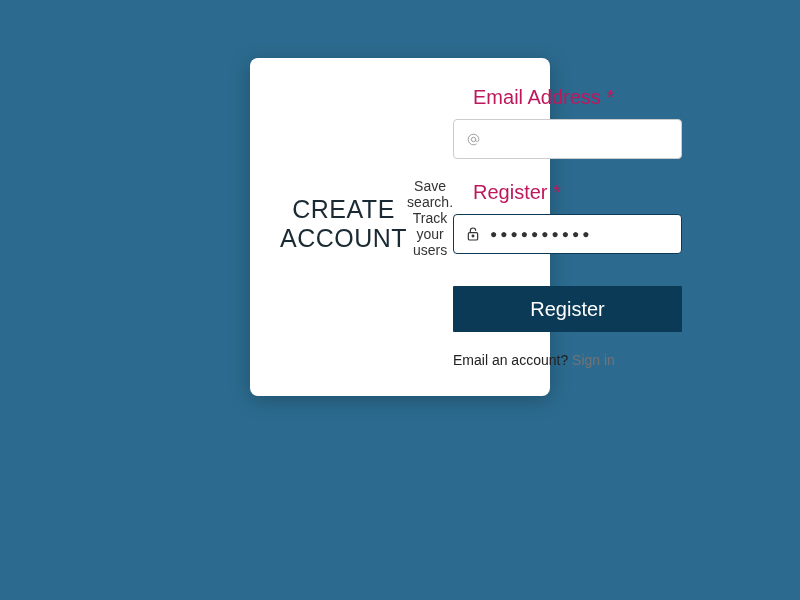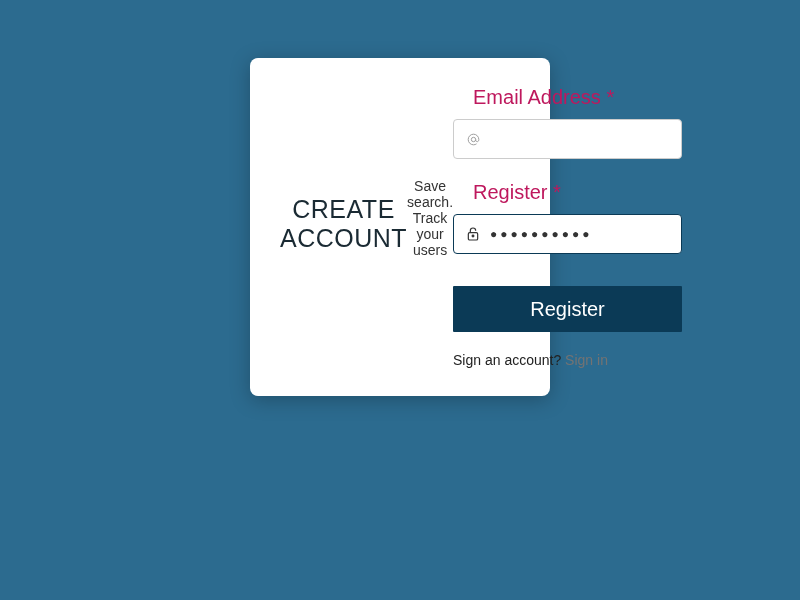--- a/index.html
+++ b/index.html
@@ -165,17 +165,17 @@
             <circle cx="12" cy="15" r="1.3" fill="currentColor"></circle>
           </svg>
         </span>
         <div class="dots">●●●●●●●●●●</div>
       </div>
     </div>
 
     <button class="register-btn">Register</button>
 
     <div class="signin-row">
-      <span>Sign an account? </span><span class="signin-link">Sign in</span>
+      <span>Email an account? </span><span class="signin-link">Sign in</span>
     </div>
 
   </div>
 </div>
 
 </body></html>

